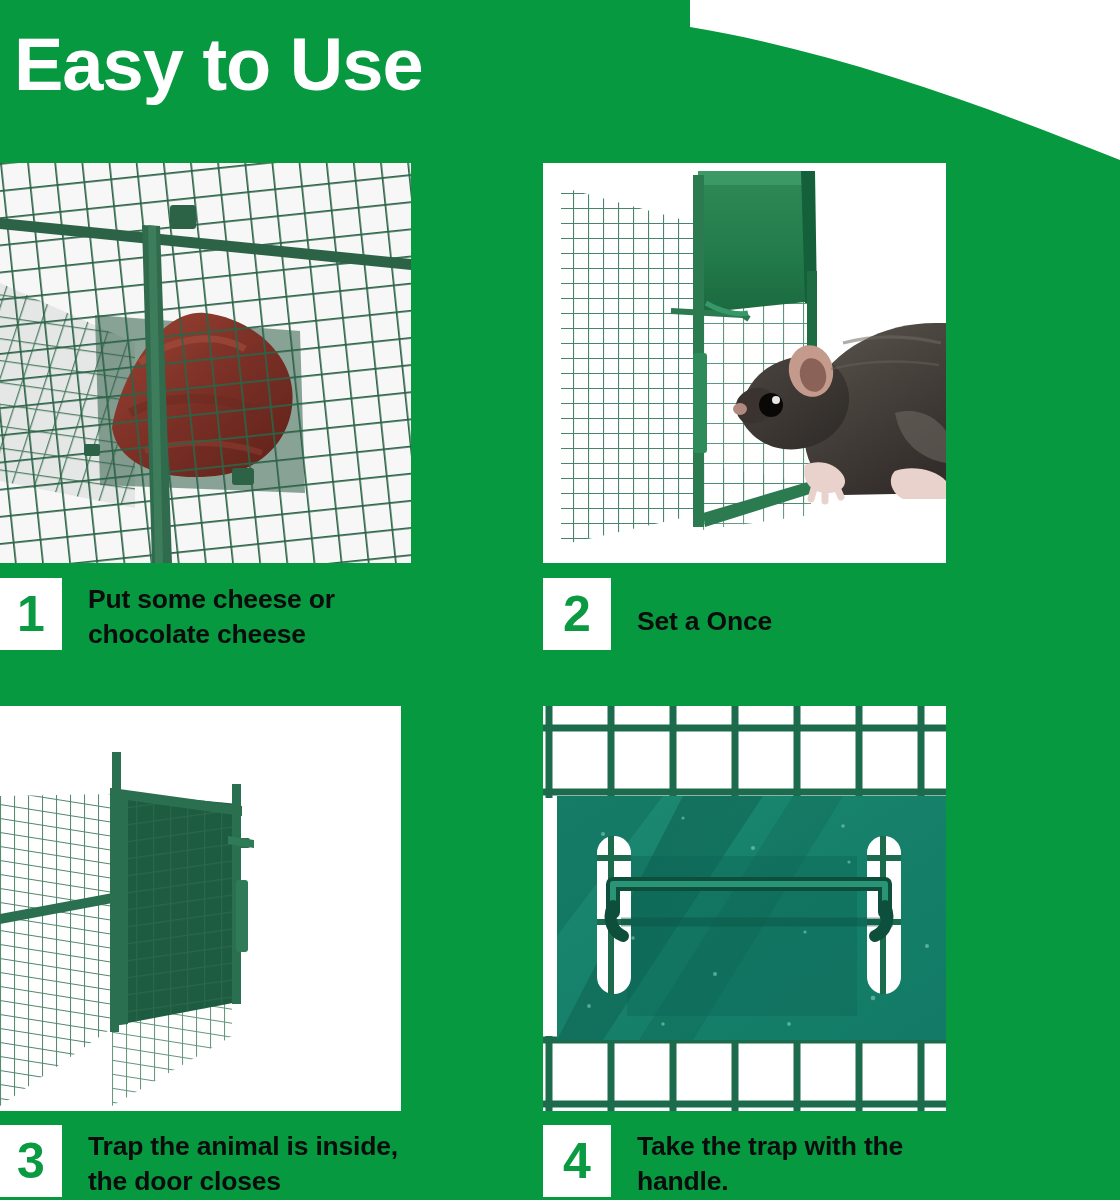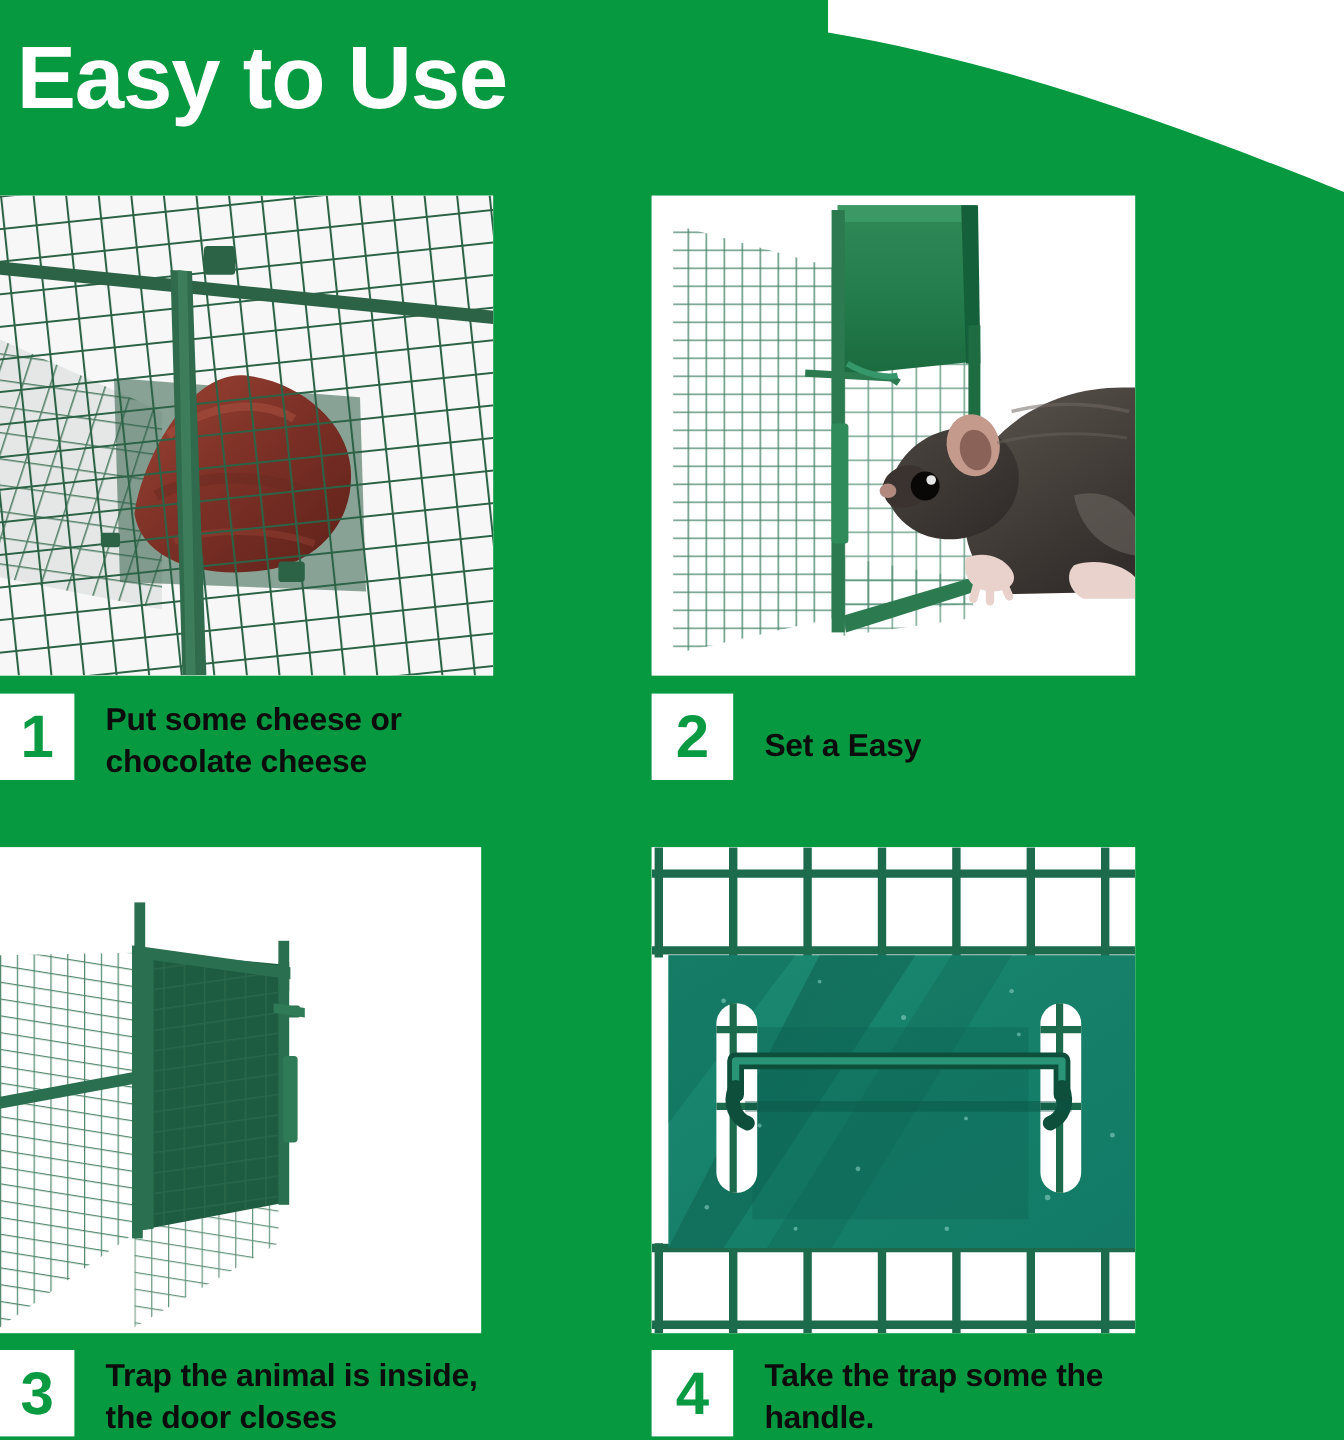--- a/index.html
+++ b/index.html
@@ -251,21 +251,21 @@
 
           <path d="M352,308 C368,302 392,306 403,318 L403,336 L360,336 C348,330 344,316 352,308 Z" fill="#e8d2cb"></path>
 
           <path d="M300,180 C330,172 364,172 398,180" stroke="#6f6862" stroke-width="3" fill="none" opacity="0.55"></path>
           <path d="M288,206 C320,198 356,196 396,202" stroke="#6f6862" stroke-width="2.5" fill="none" opacity="0.4"></path>
         </g>
       </svg>
     </div>
     <div class="caption-row">
       <div class="step-badge">2</div>
-      <div class="caption-text">Set a Easy</div>
+      <div class="caption-text">Set a Once</div>
     </div>
   </div>
 
   <div class="step step-3">
     <div class="photo">
       <svg class="shot" viewBox="0 0 401 405" preserveAspectRatio="none">
         <defs>
           <pattern id="mesh3a" width="14" height="14" patternUnits="userSpaceOnUse" patternTransform="skewY(9)">
             <path d="M0 0 H14 M0 0 V14" stroke="#3d7a5c" stroke-width="2"></path>
           </pattern>
@@ -372,17 +372,17 @@
         <path d="M70,200 L70,178 L342,178 L342,200" stroke="#2a9476" stroke-width="6" fill="none" stroke-linecap="round" stroke-linejoin="round"></path>
 
         <path d="M70,200 C64,214 70,226 80,230" stroke="#0e4f3c" stroke-width="12" fill="none" stroke-linecap="round"></path>
         <path d="M342,200 C348,214 342,226 332,230" stroke="#0e4f3c" stroke-width="12" fill="none" stroke-linecap="round"></path>
 
         <path d="M78,216 L350,216" stroke="#0a5142" stroke-width="9" opacity="0.45" fill="none"></path>
       </svg>
     </div>
     <div class="caption-row">
       <div class="step-badge">4</div>
-      <div class="caption-text">Take the trap some the handle.</div>
+      <div class="caption-text">Take the trap with the handle.</div>
     </div>
   </div>
 
 </div>
 
 </body></html>

